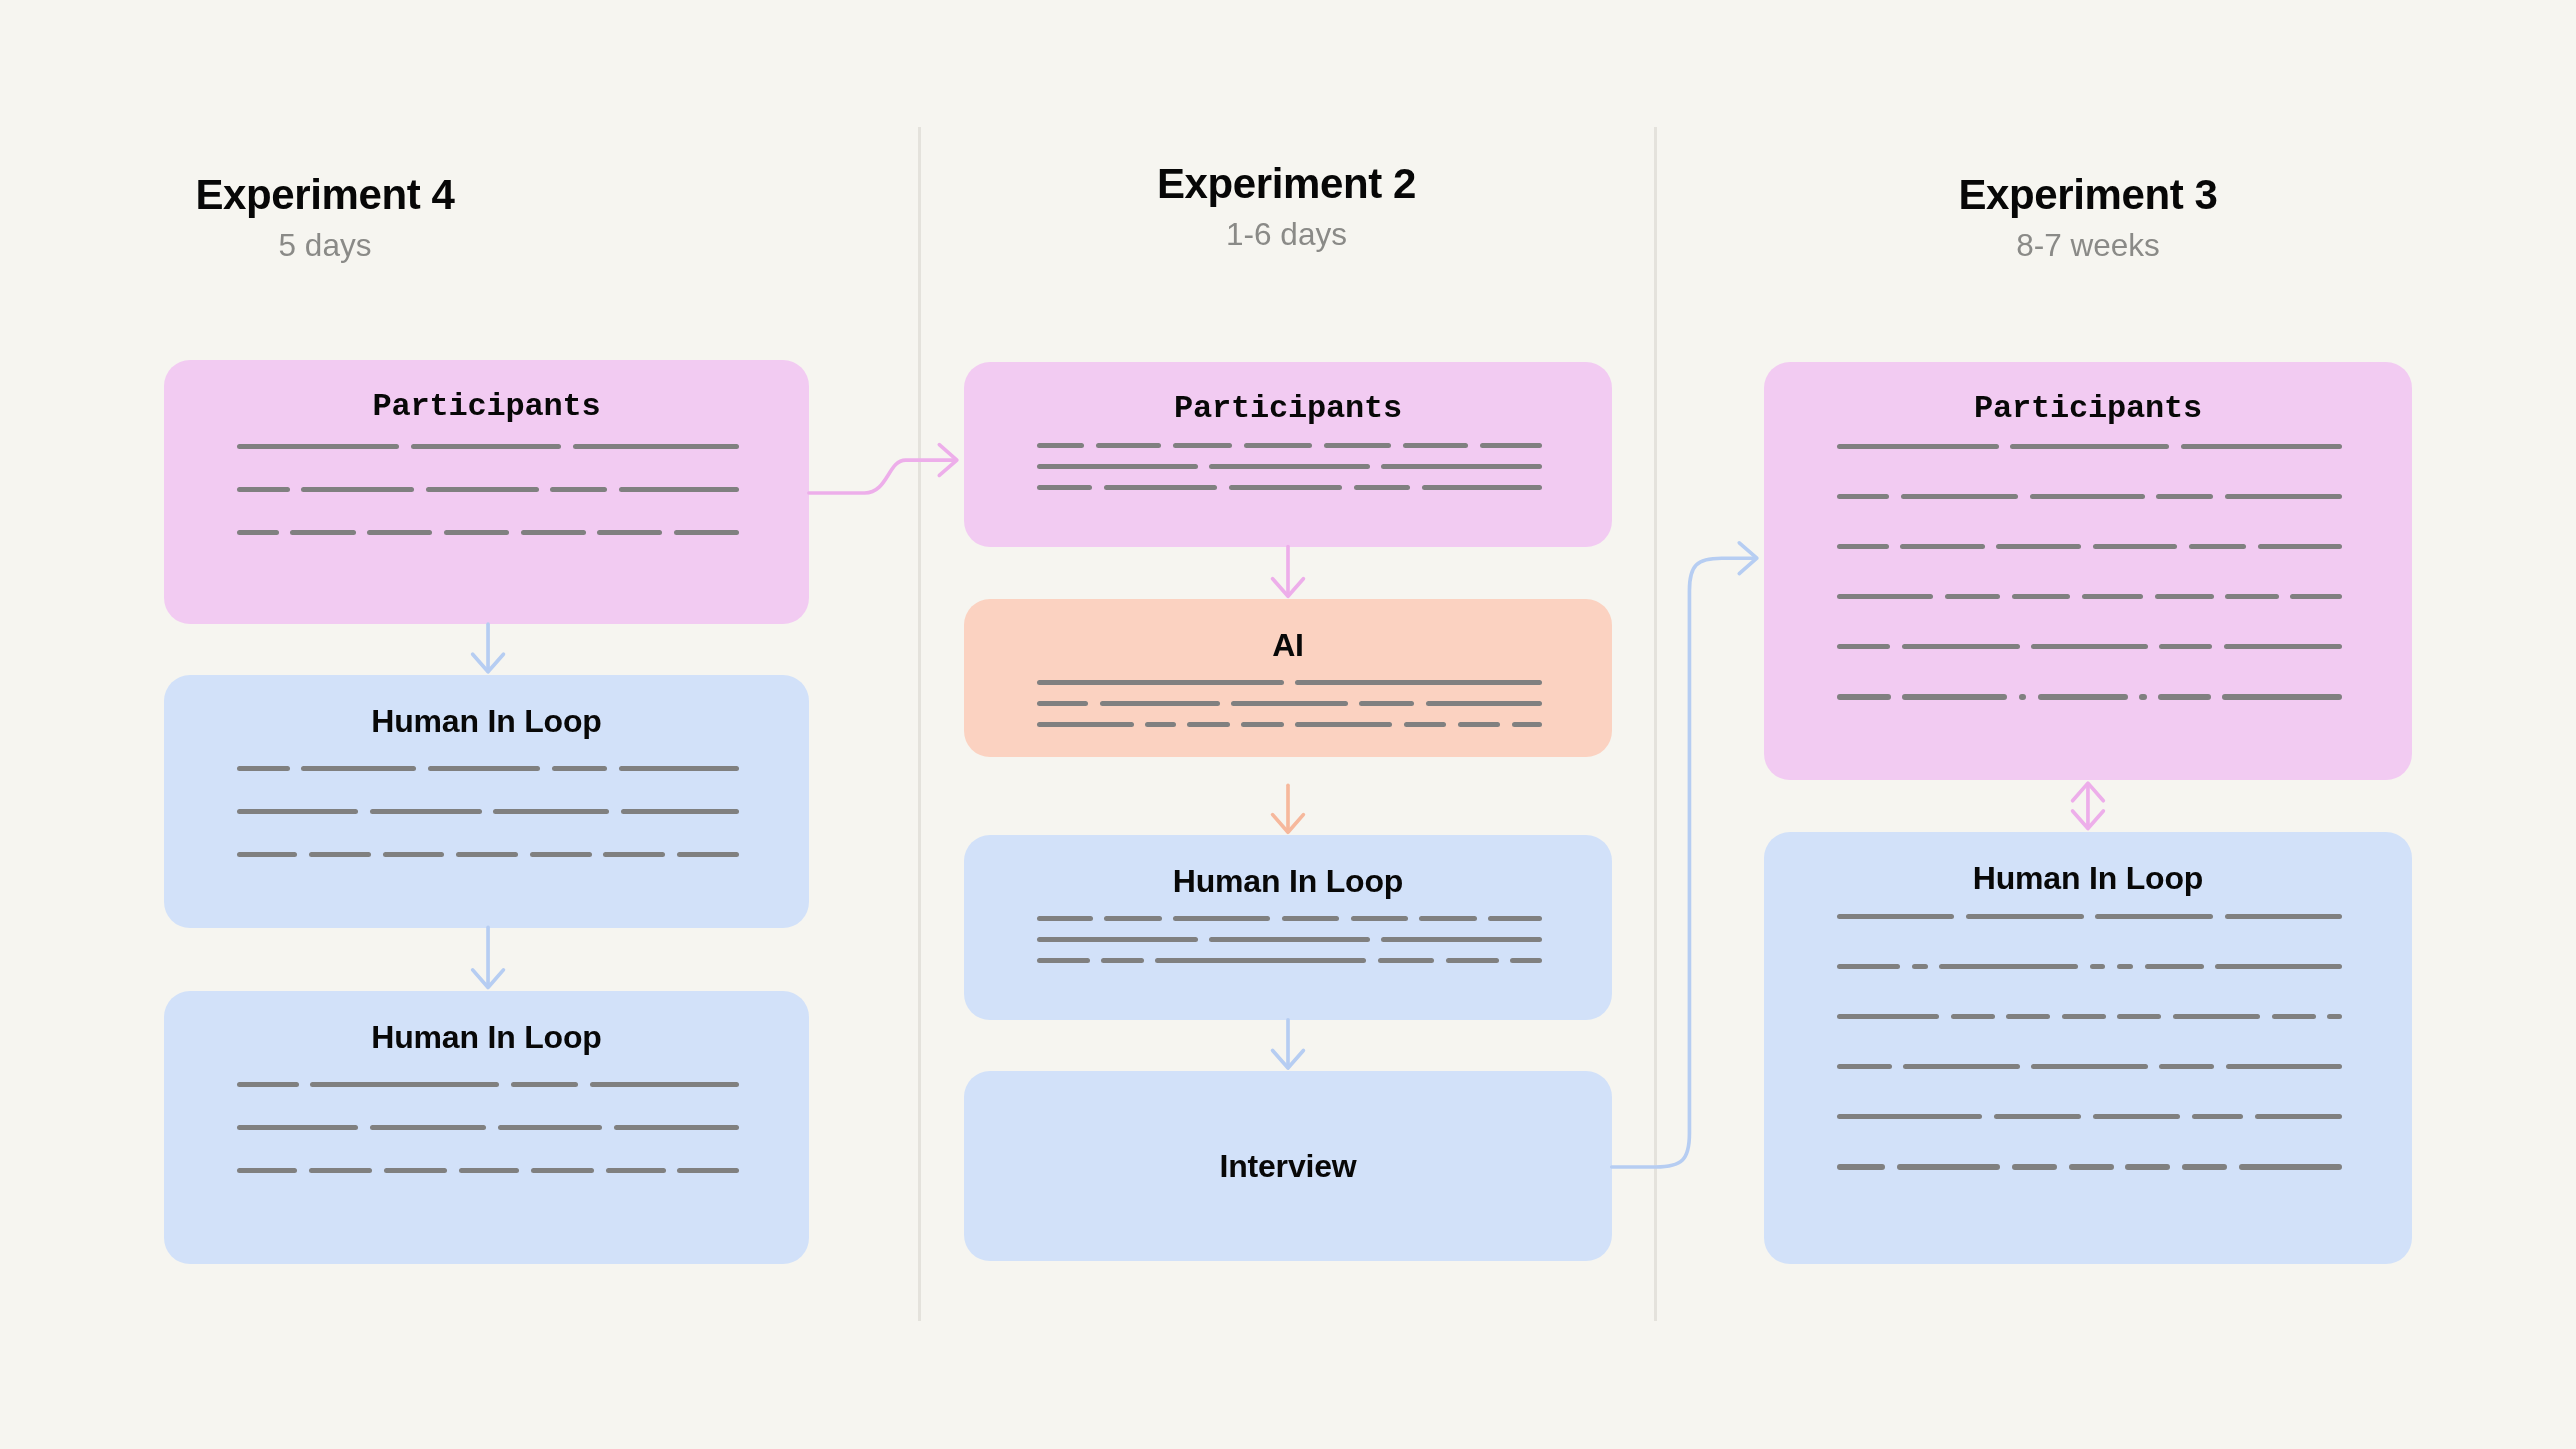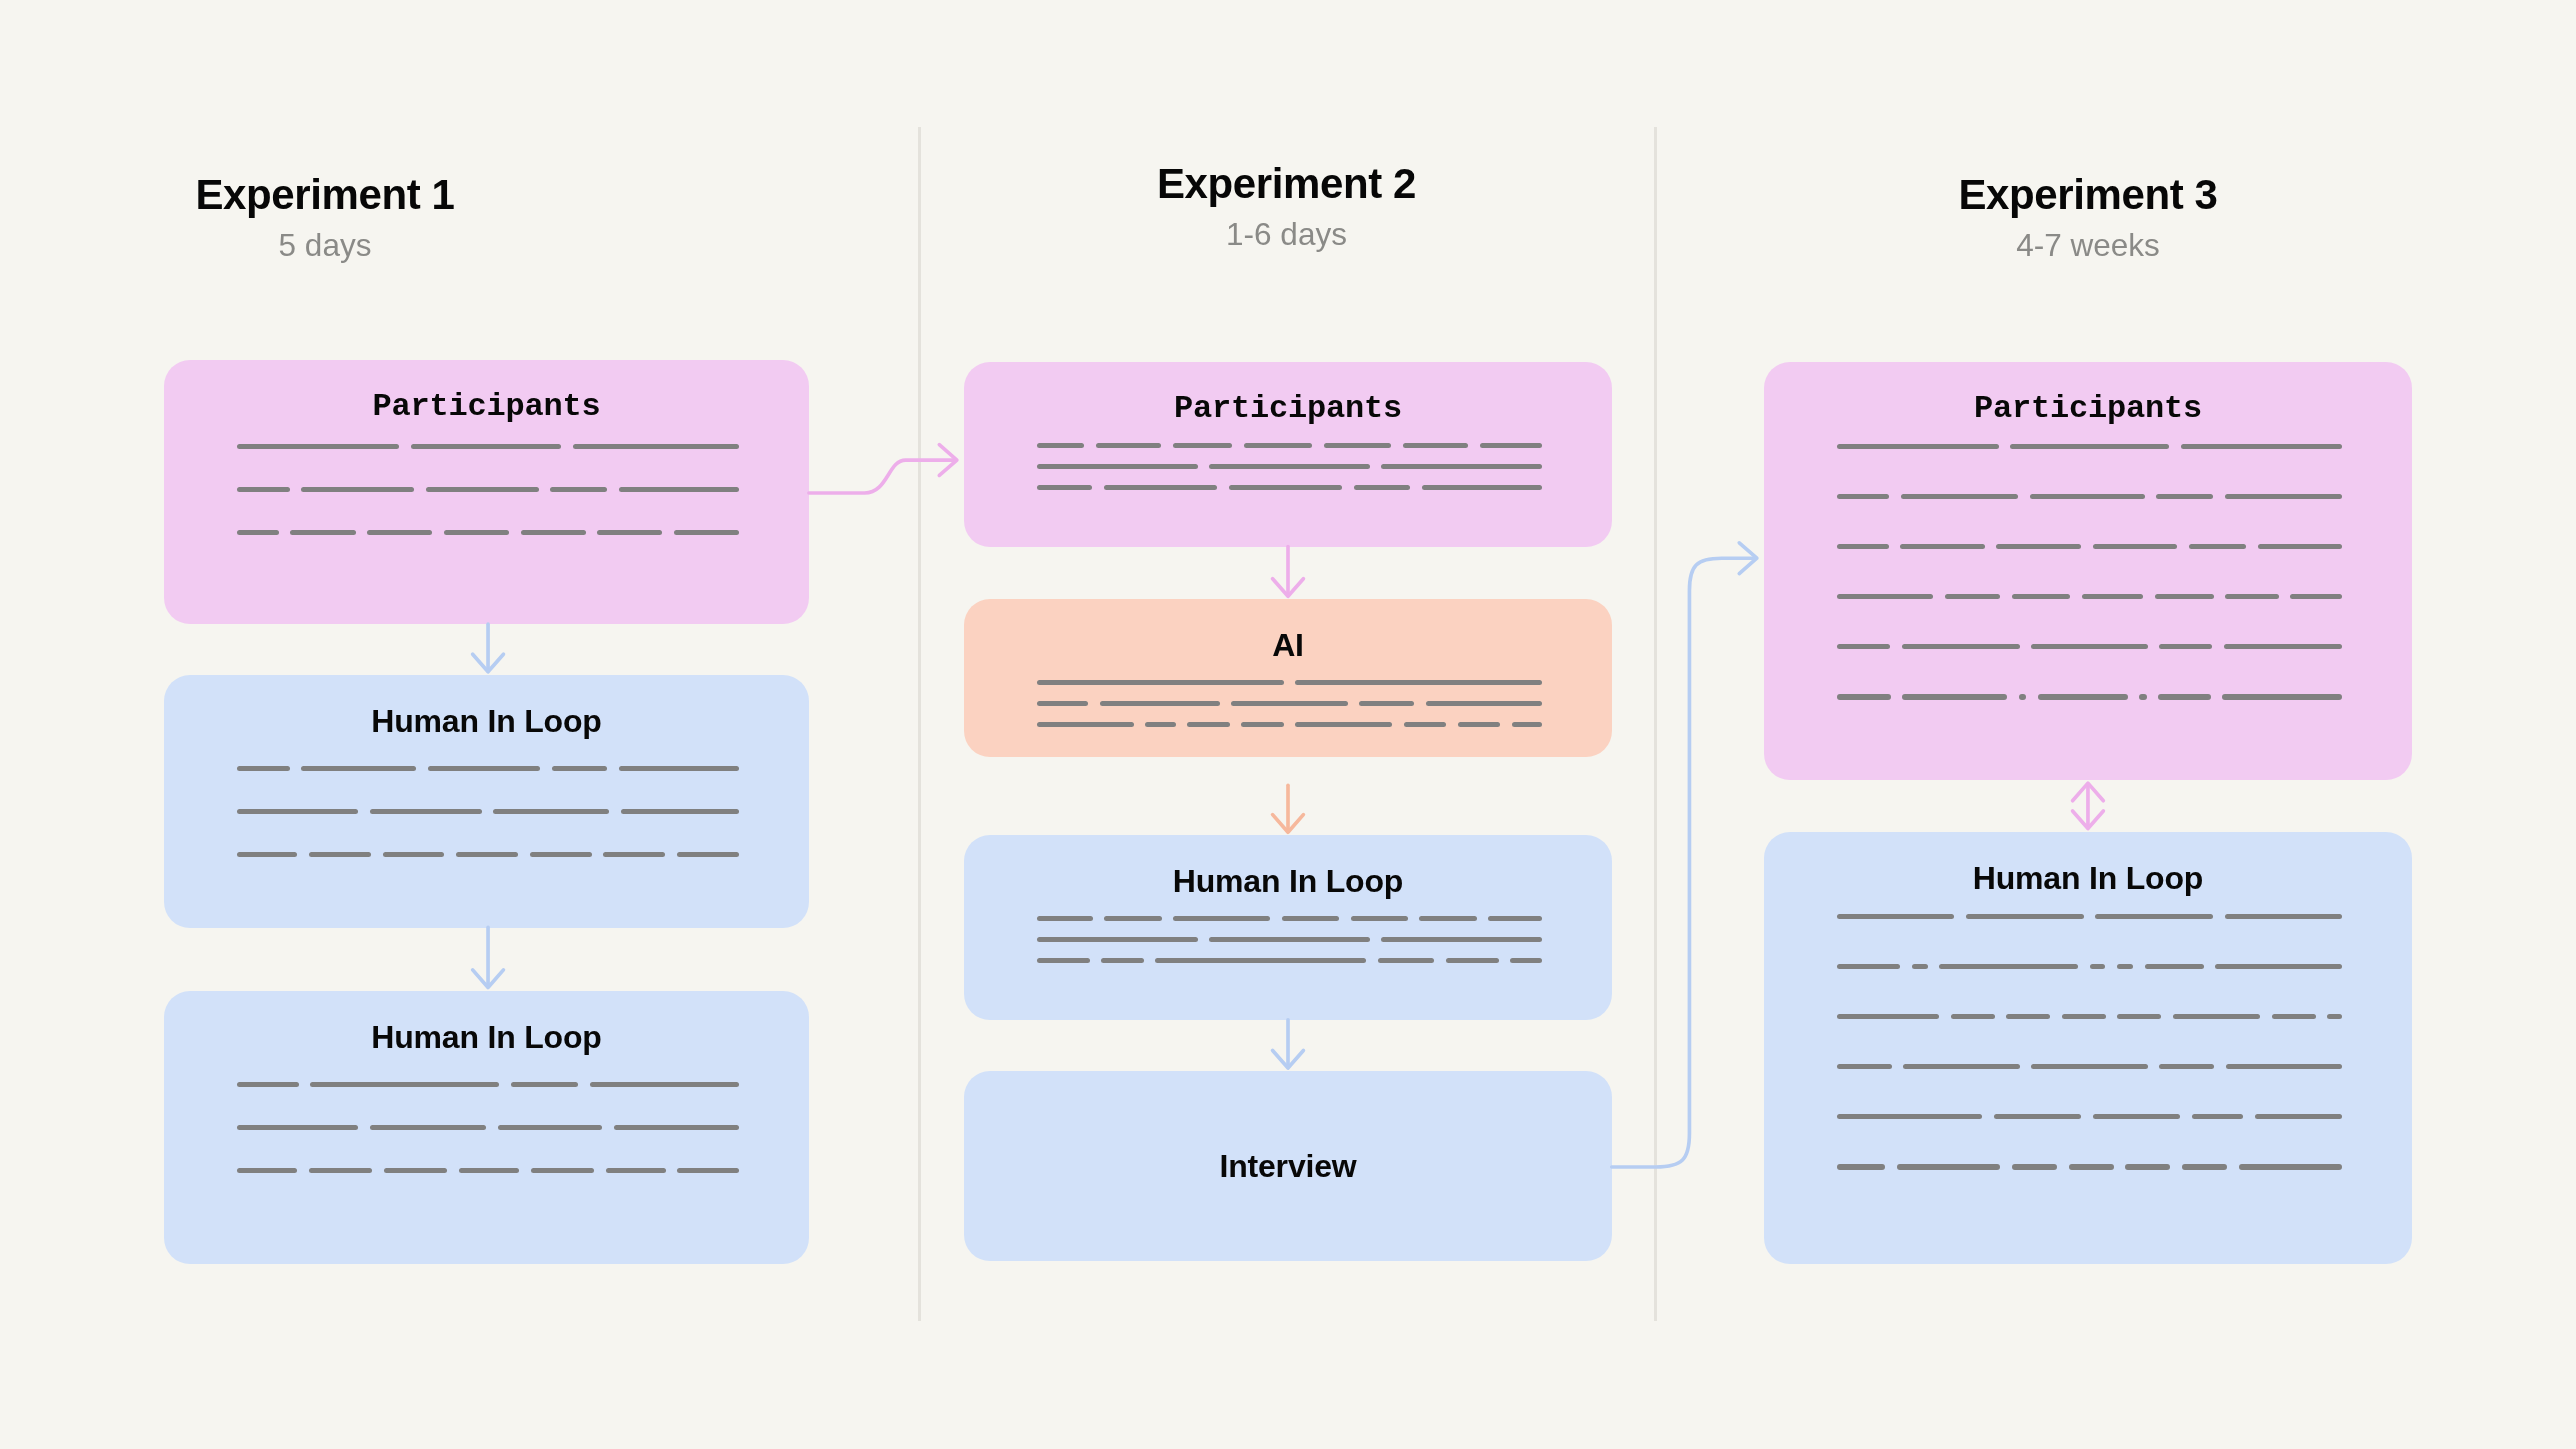--- a/index.html
+++ b/index.html
@@ -33,21 +33,21 @@
 </style>
 </head>
 <body>
 
 <div id="stage">
 
   <div class="divider" style="left:918px;"></div>
   <div class="divider" style="left:1654px;"></div>
 
   <div class="col-header" style="left:164px; top:171px; width:322px;">
-    <div class="col-title">Experiment 1</div>
+    <div class="col-title">Experiment 4</div>
     <div class="col-sub">5 days</div>
   </div>
 
   <div class="card pink" style="left:164px; top:360px; width:645px; height:264px;">
     <div class="card-title">Participants</div>
     <div class="lines" style="top:84px; left:73px; right:70px;">
         <div class="line-row">
           <div class="seg" style="background: rgb(128, 128, 128); flex: 210 0 0px;"></div>
           <div class="seg" style="background: rgb(128, 128, 128); flex: 195 0 0px; margin-left: 11.7px;"></div>
           <div class="seg" style="background: rgb(128, 128, 128); flex: 215 0 0px; margin-left: 11.7px;"></div>
@@ -212,21 +212,21 @@
         </div>
       </div>
   </div>
 
   <div class="card blue center-title" style="left:964px; top:1071px; width:648px; height:190px;">
     <div class="card-title">Interview</div>
   </div>
 
   <div class="col-header" style="left:1764px; top:171px; width:648px;">
     <div class="col-title">Experiment 3</div>
-    <div class="col-sub">4-7 weeks</div>
+    <div class="col-sub">8-7 weeks</div>
   </div>
 
   <div class="card pink" style="left:1764px; top:362px; width:648px; height:418px;">
     <div class="card-title">Participants</div>
     <div class="lines" style="top:82px; left:73px; right:70px;">
         <div class="line-row">
           <div class="seg" style="background: rgb(128, 128, 128); flex: 222 0 0px;"></div>
           <div class="seg" style="background: rgb(128, 128, 128); flex: 218 0 0px; margin-left: 11.7px;"></div>
           <div class="seg" style="background: rgb(128, 128, 128); flex: 222 0 0px; margin-left: 11.7px;"></div>
         </div>

